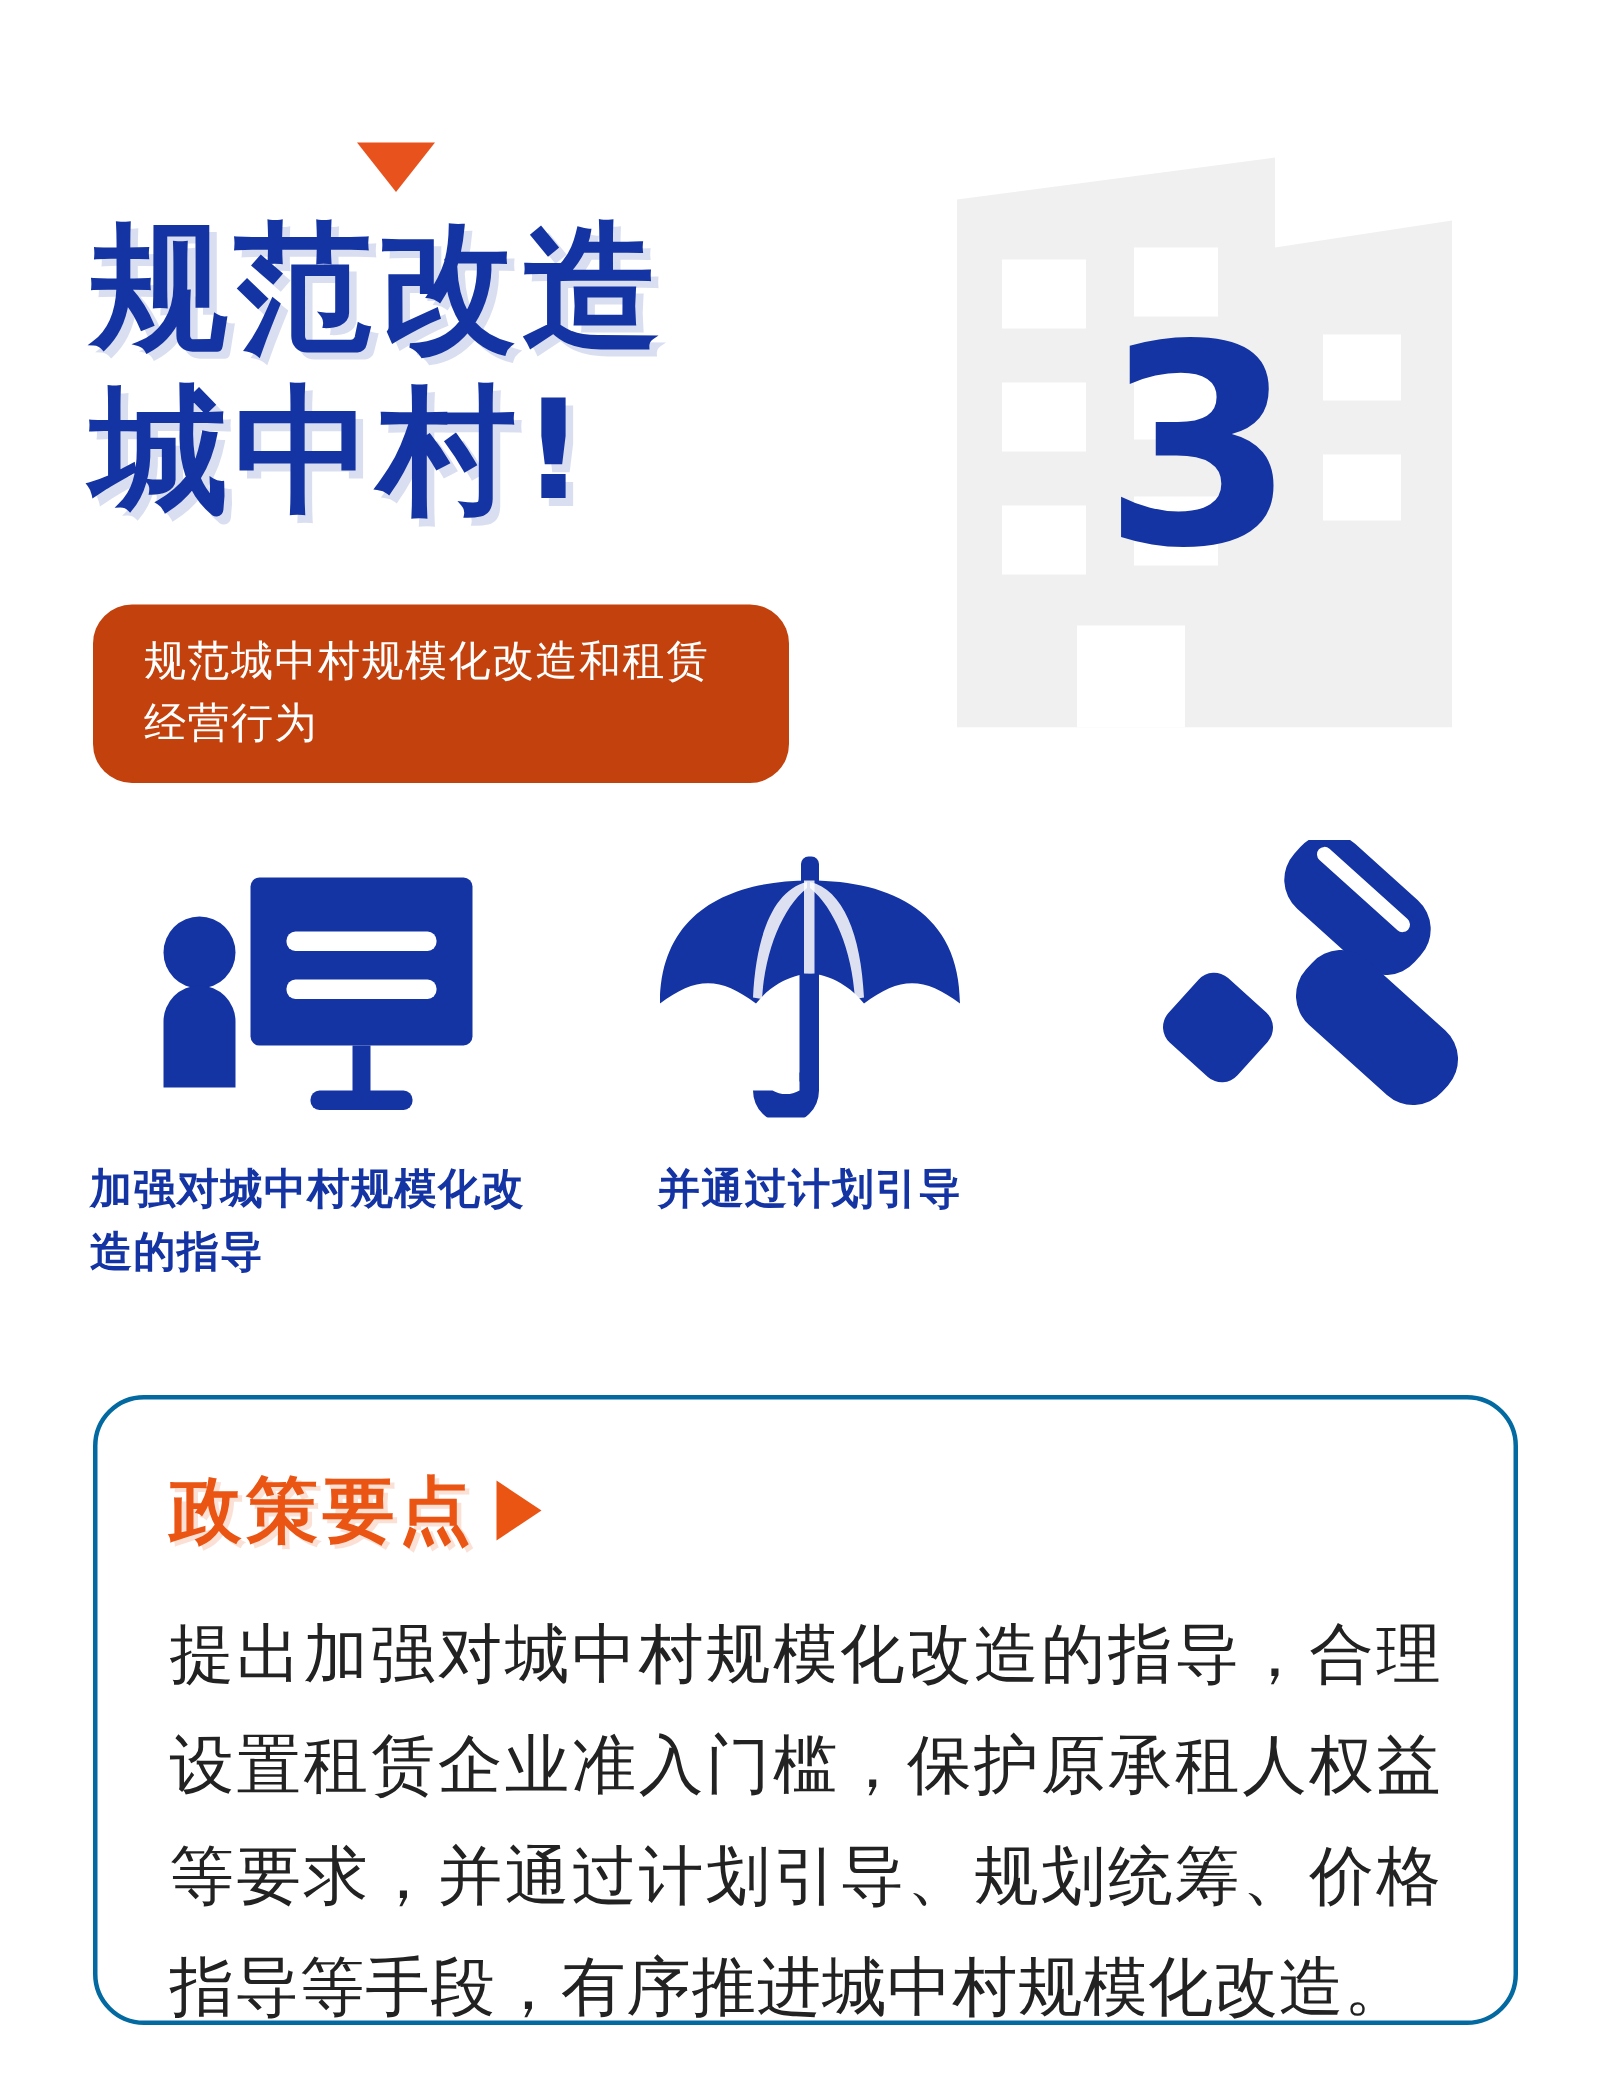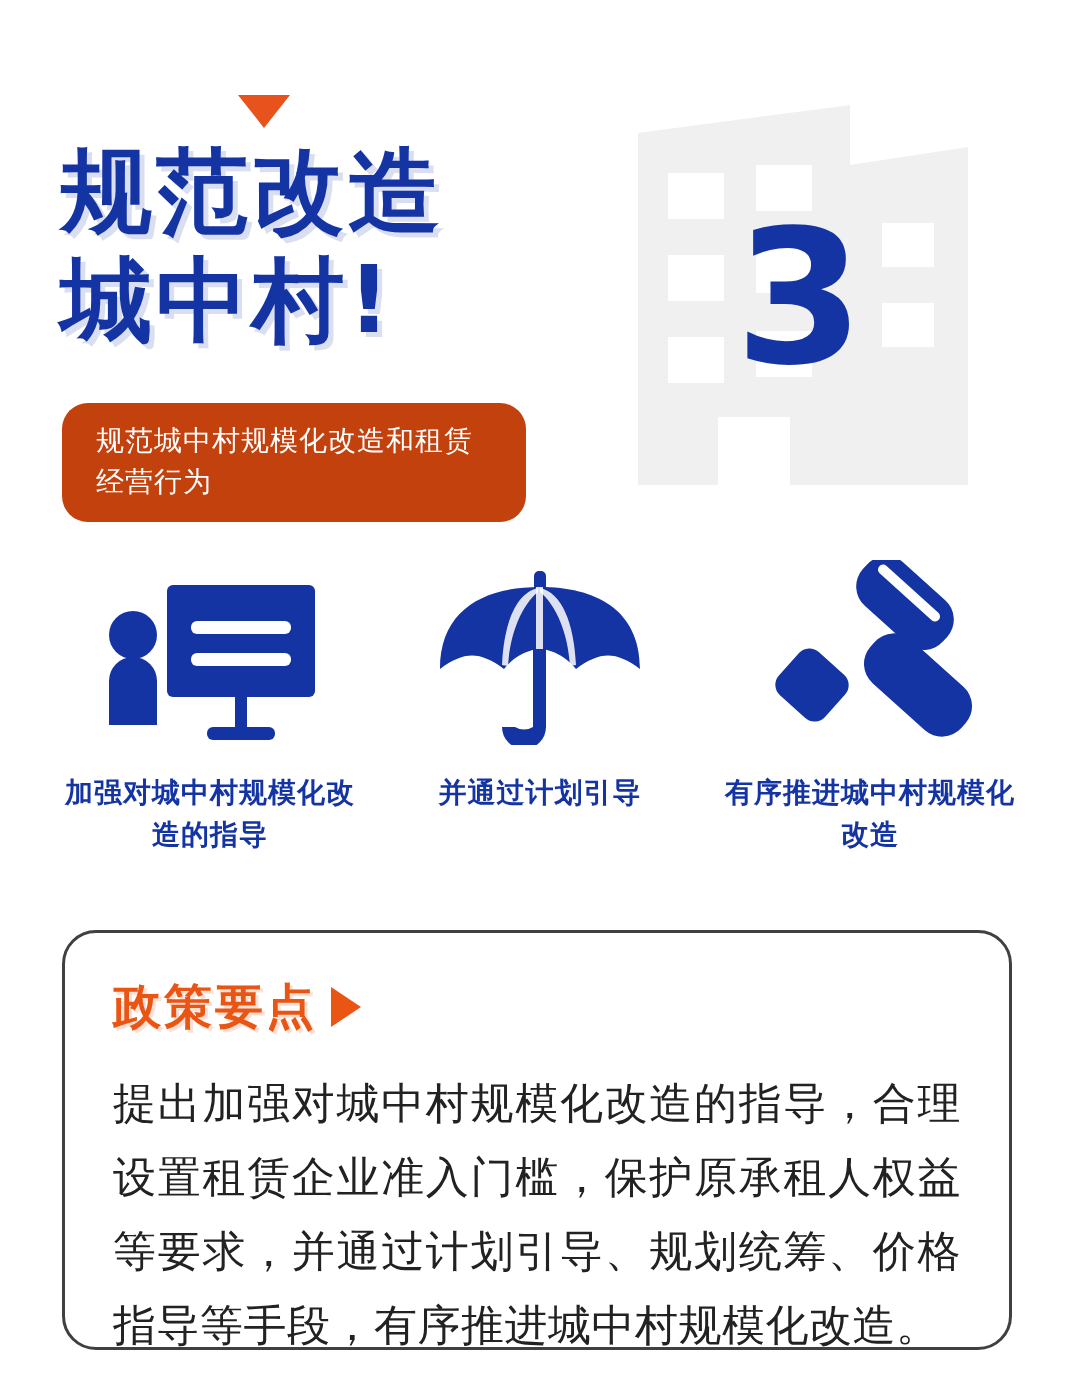--- a/index.html
+++ b/index.html
@@ -105,36 +105,36 @@
     align-items: center;
   }
   .icon-art {
     height: 190px;
     display: flex;
     align-items: center;
     justify-content: center;
   }
   .icon-caption {
     margin-top: 22px;
-    text-align: center;
+    text-align: left;
     font-size: 28px;
     font-weight: bold;
     line-height: 1.5;
     color: #1434a4;
     letter-spacing: 1px;
   }
 
   
   .policy-card {
     position: absolute;
     left: 62px;
     top: 930px;
     width: 950px;
     height: 420px;
-    border: 3px solid #404040;
+    border: 3px solid #0369a1;
     border-radius: 34px;
     box-sizing: border-box;
     z-index: 2;
   }
   .policy-head {
     display: flex;
     align-items: center;
     padding: 42px 0 0 48px;
   }
   .policy-title {
@@ -245,21 +245,20 @@
         <g fill="#1434a4">
           <rect x="86" y="14" width="108" height="58" rx="26" transform="rotate(42 140 43)"></rect>
           <rect x="92" y="96" width="122" height="58" rx="26" transform="rotate(42 153 125)"></rect>
           <rect x="16" y="96" width="62" height="58" rx="14" transform="rotate(42 47 125)"></rect>
         </g>
         <g fill="#ffffff">
           <rect x="104" y="28" width="80" height="10" rx="5" transform="rotate(42 144 33)"></rect>
         </g>
       </svg>
     </div>
-    <div class="icon-caption">有序推进城中村规模化改造</div>
   </div>
 
 </div>
 
 <div class="policy-card">
   <div class="policy-head">
     <div class="policy-title">政策要点</div>
     <div class="policy-arrow"></div>
   </div>
   <div class="policy-body">提出加强对城中村规模化改造的指导，合理设置租赁企业准入门槛，保护原承租人权益等要求，并通过计划引导、规划统筹、价格指导等手段，有序推进城中村规模化改造。</div>

